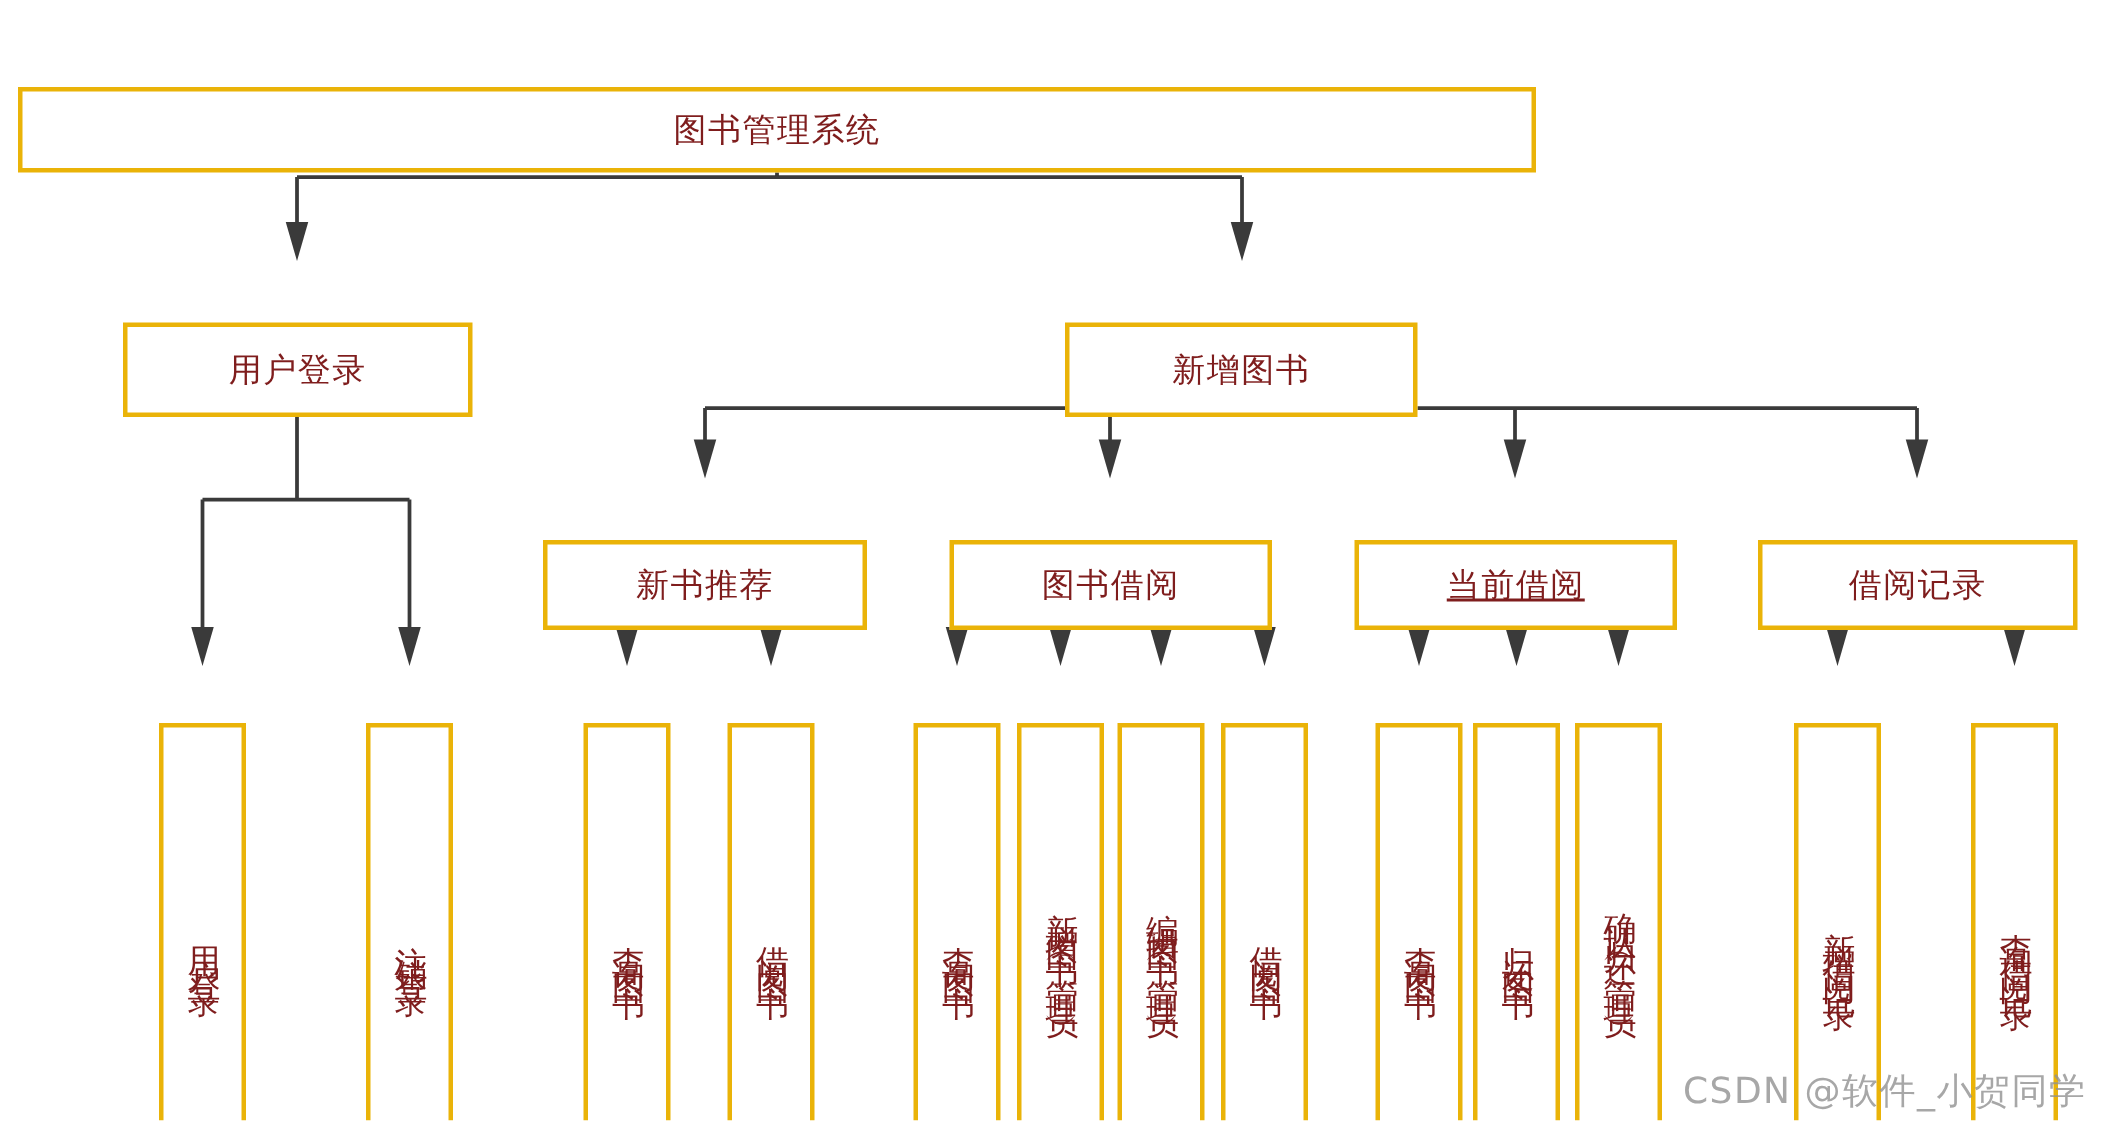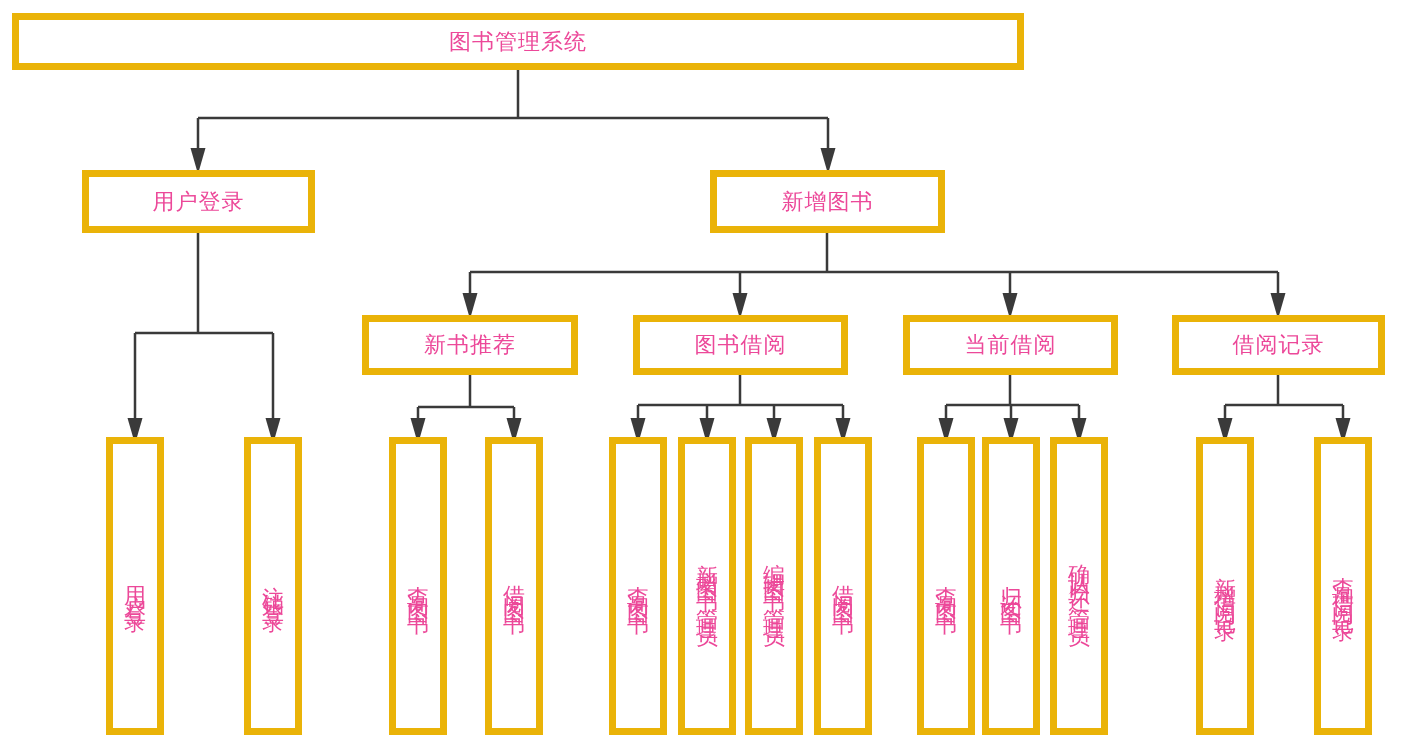--- a/index.html
+++ b/index.html
@@ -19,26 +19,27 @@
     position: absolute;
     left: 0;
     top: 0;
     z-index: 0;
     pointer-events: none;
   }
   .node {
     position: absolute;
     box-sizing: border-box;
     background: #ffffff;
-    border: 7px solid #eab308;
-    color: #ec4899;
+    border: 3px solid #eab308;
+    color: #7f1d1d;
     display: flex;
     align-items: center;
     justify-content: center;
     z-index: 1;
+    margin-top: 45px;
   }
   .h-node {
     font-size: 22px;
     letter-spacing: 1px;
     white-space: nowrap;
   }
   .v-node {
     writing-mode: vertical-rl;
     text-orientation: mixed;
     font-size: 22px;
@@ -98,35 +99,36 @@
     </g>
   </svg>
 
   <div class="node h-node" style="left:12px; top:13px; width:1012px; height:57px;">图书管理系统</div>
 
   <div class="node h-node" style="left:82px; top:170px; width:233px; height:63px;">用户登录</div>
   <div class="node h-node" style="left:710px; top:170px; width:235px; height:63px;">新增图书</div>
 
   <div class="node h-node" style="left:362px; top:315px; width:216px; height:60px;font-family:Liberation Serif, serif;">新书推荐</div>
   <div class="node h-node" style="left:633px; top:315px; width:215px; height:60px;">图书借阅</div>
-  <div class="node h-node" style="left:903px; top:315px; width:215px; height:60px;">当前借阅</div>
+  <div class="node h-node" style="left:903px; top:315px; width:215px; height:60px;text-decoration:underline;">当前借阅</div>
   <div class="node h-node" style="left:1172px; top:315px; width:213px; height:60px;">借阅记录</div>
 
   <div class="node v-node" style="left:106px; top:437px; width:58px; height:298px;">用户登录</div>
   <div class="node v-node" style="left:244px; top:437px; width:58px; height:298px;">注销登录</div>
 
   <div class="node v-node" style="left:389px; top:437px; width:58px; height:298px;">查询图书</div>
   <div class="node v-node" style="left:485px; top:437px; width:58px; height:298px;">借阅图书</div>
 
   <div class="node v-node" style="left:609px; top:437px; width:58px; height:298px;">查询图书</div>
   <div class="node v-node" style="left:678px; top:437px; width:58px; height:298px;">新增图书（管理员）</div>
   <div class="node v-node" style="left:745px; top:437px; width:58px; height:298px;">编辑图书（管理员）</div>
   <div class="node v-node" style="left:814px; top:437px; width:58px; height:298px;">借阅图书</div>
 
   <div class="node v-node" style="left:917px; top:437px; width:58px; height:298px;">查询图书</div>
   <div class="node v-node" style="left:982px; top:437px; width:58px; height:298px;">归还图书</div>
   <div class="node v-node" style="left:1050px; top:437px; width:58px; height:298px;">确认归还（管理员）</div>
 
   <div class="node v-node" style="left:1196px; top:437px; width:58px; height:298px;">新增借阅记录</div>
   <div class="node v-node" style="left:1314px; top:437px; width:58px; height:298px;">查询借阅记录</div>
 
+  <div class="watermark">CSDN @软件_小贺同学</div>
 
 </div>
 
 </body></html>

